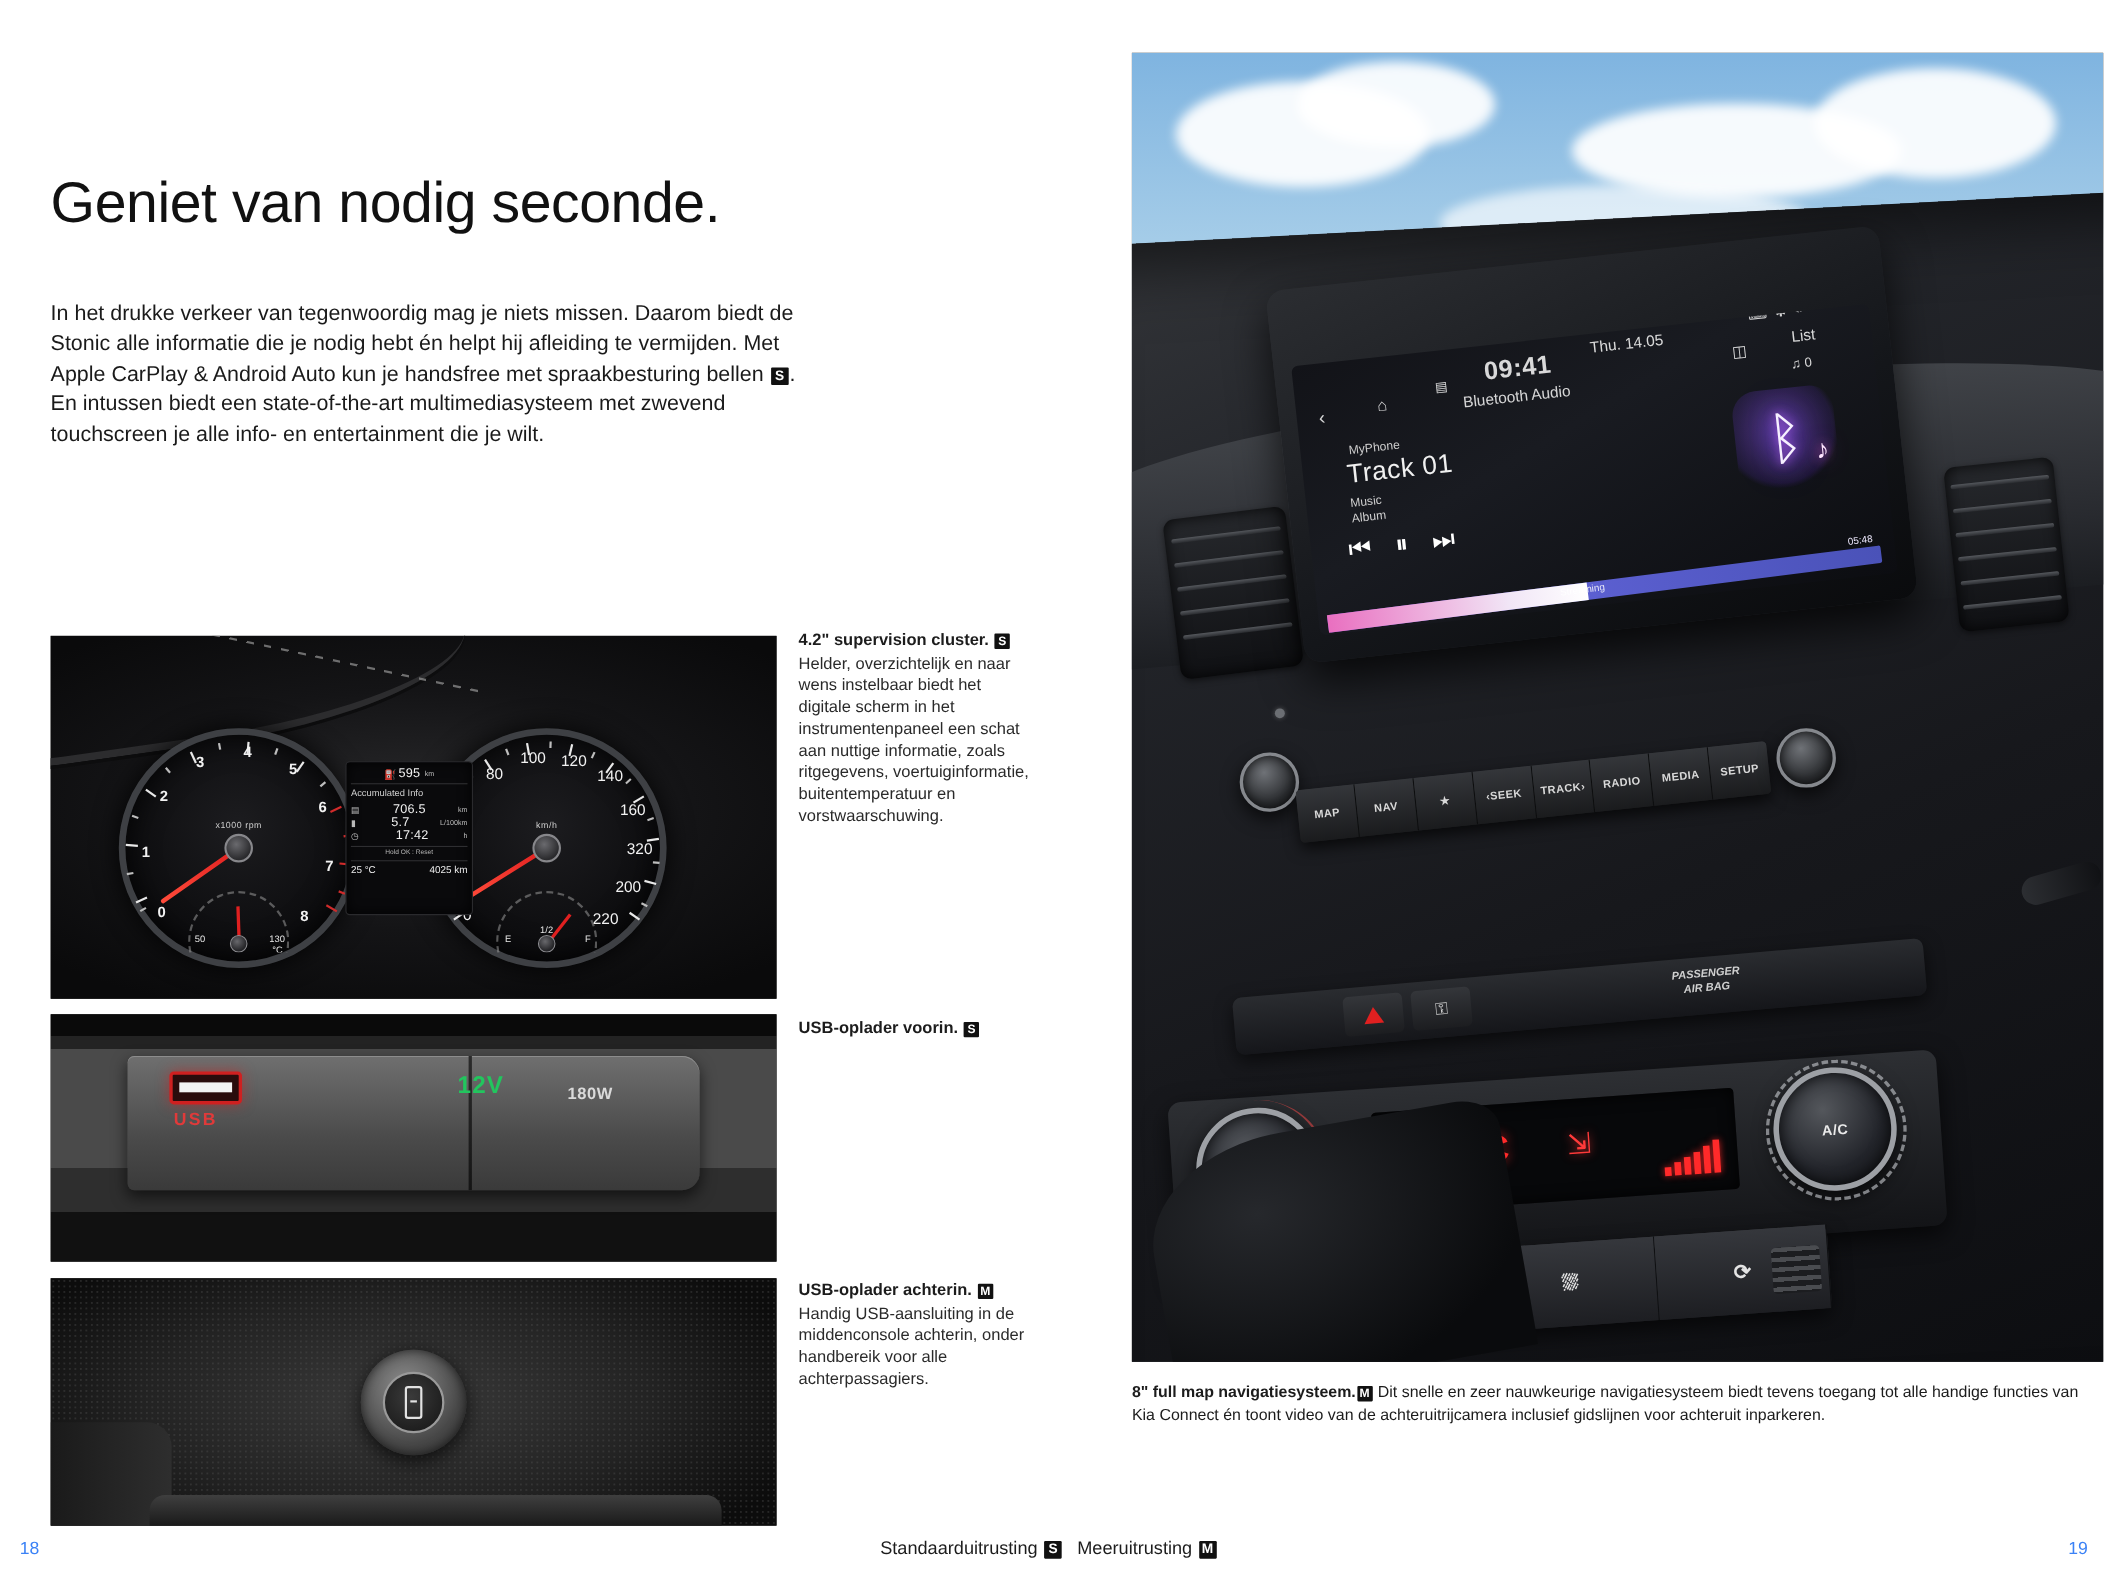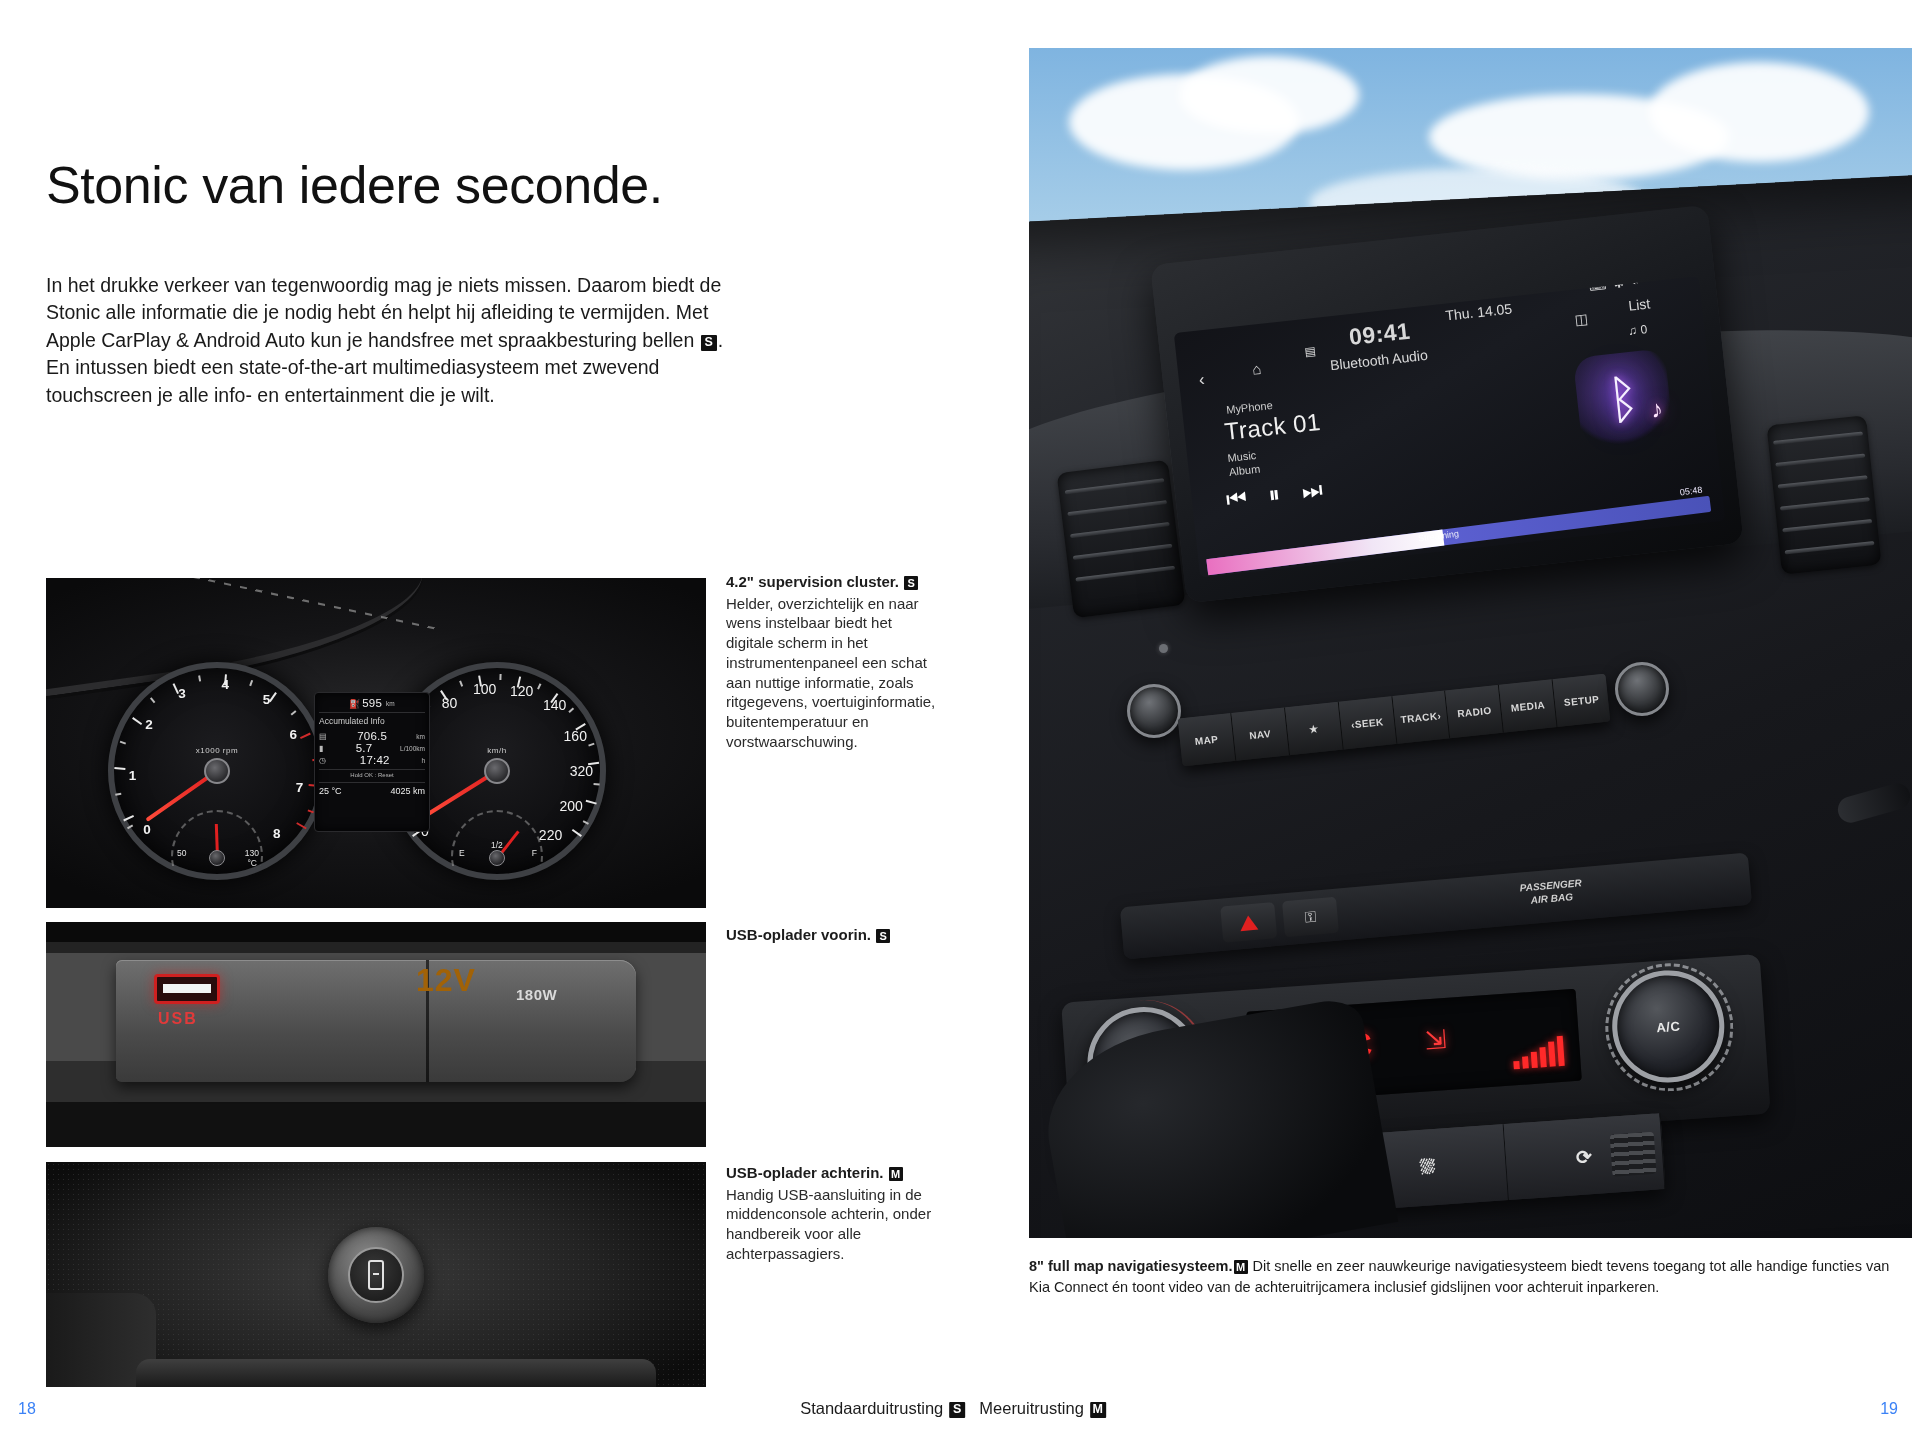--- a/index.html
+++ b/index.html
@@ -187,22 +187,22 @@
   }
   .usb-port i {
     position: absolute; left: 6px; top: 7px; right: 6px; height: 9px;
     background: #f3f3f3; display: block;
   }
   .usb-label {
     position: absolute; left: 112px; top: 88px; color: #e03a3a;
     font-size: 16px; font-weight: 700; letter-spacing: 2px;
   }
   .v12 {
-    position: absolute; left: 370px; top: 40px; color: #a16207;
-    font-size: 32px; font-weight: 700; letter-spacing: 1px;
+    position: absolute; left: 370px; top: 52px; color: #22c55e;
+    font-size: 22px; font-weight: 700; letter-spacing: 1px;
   }
   .w180 {
     position: absolute; left: 470px; top: 64px; color: #dadada;
     font-size: 15px; font-weight: 700; letter-spacing: .5px;
   }
 
   
   .ur-bg {
     position: absolute; inset: 0;
     background:
@@ -479,21 +479,21 @@
     border-radius: 13px; transform: rotate(-16deg);
   }
 </style>
 </head>
 <body>
 
 <div class="spread">
 
   <div class="left-page">
 
-    <h1 class="headline">Stonic van iedere seconde.</h1>
+    <h1 class="headline">Geniet van nodig seconde.</h1>
 
     <p class="intro">
       <span>In het drukke verkeer van tegenwoordig mag je niets missen. Daarom biedt de Stonic alle informatie die je nodig hebt én helpt hij afleiding te vermijden. Met Apple CarPlay &amp; Android Auto kun je handsfree met spraakbesturing bellen </span><span class="badge">S</span><span>. En intussen biedt een state-of-the-art multimediasysteem met zwevend touchscreen je alle info- en entertainment die je wilt.</span>
     </p>
 
     <div class="photo ph-cluster">
       <div class="cl-bg"></div>
       <div class="cl-hood"></div>
       <div class="cl-stitch"></div>
 

